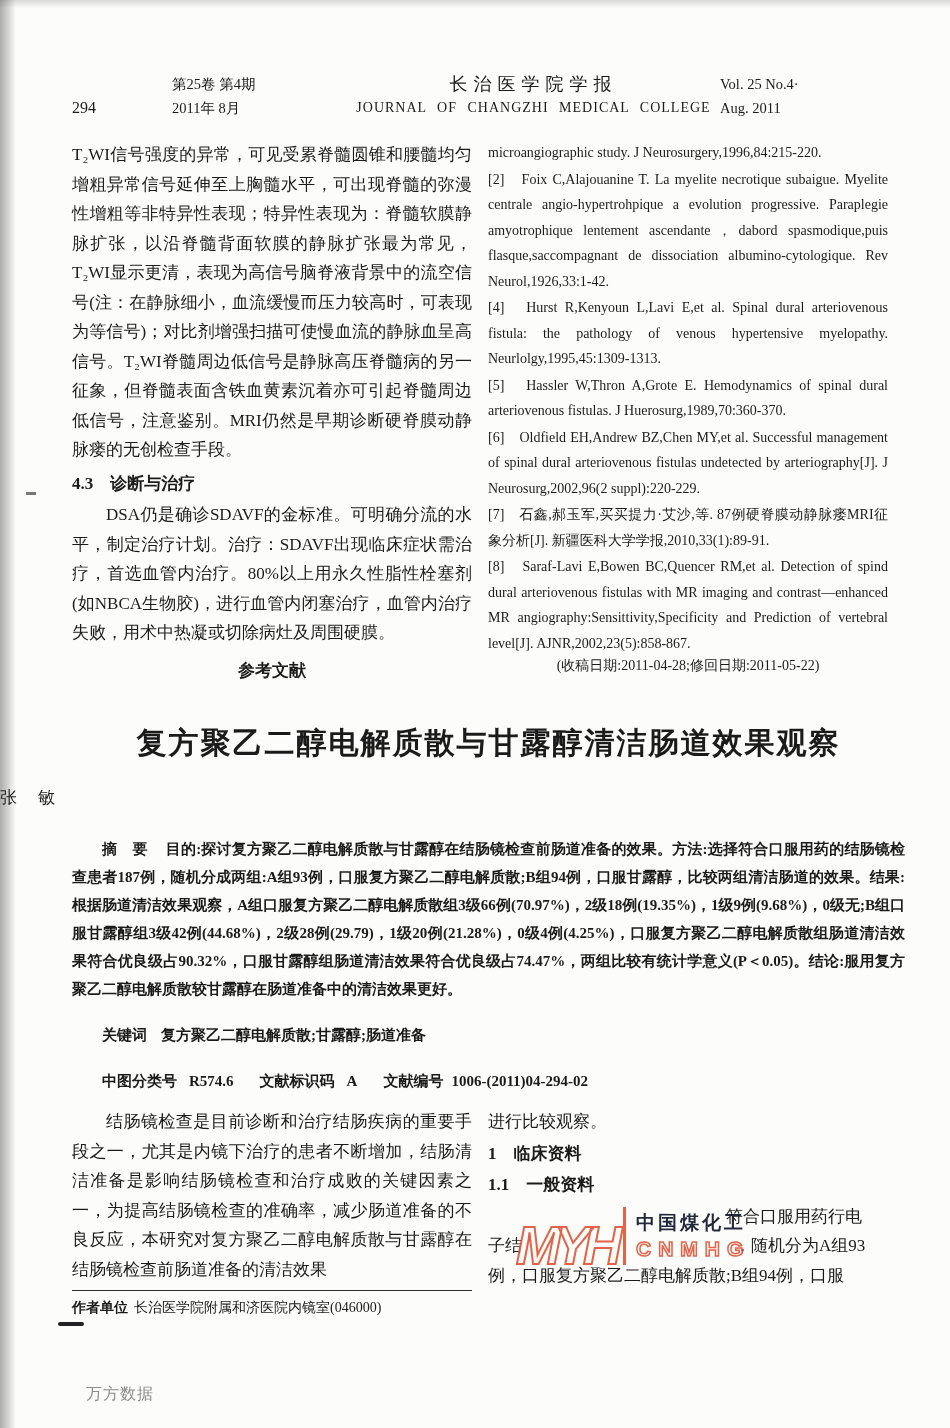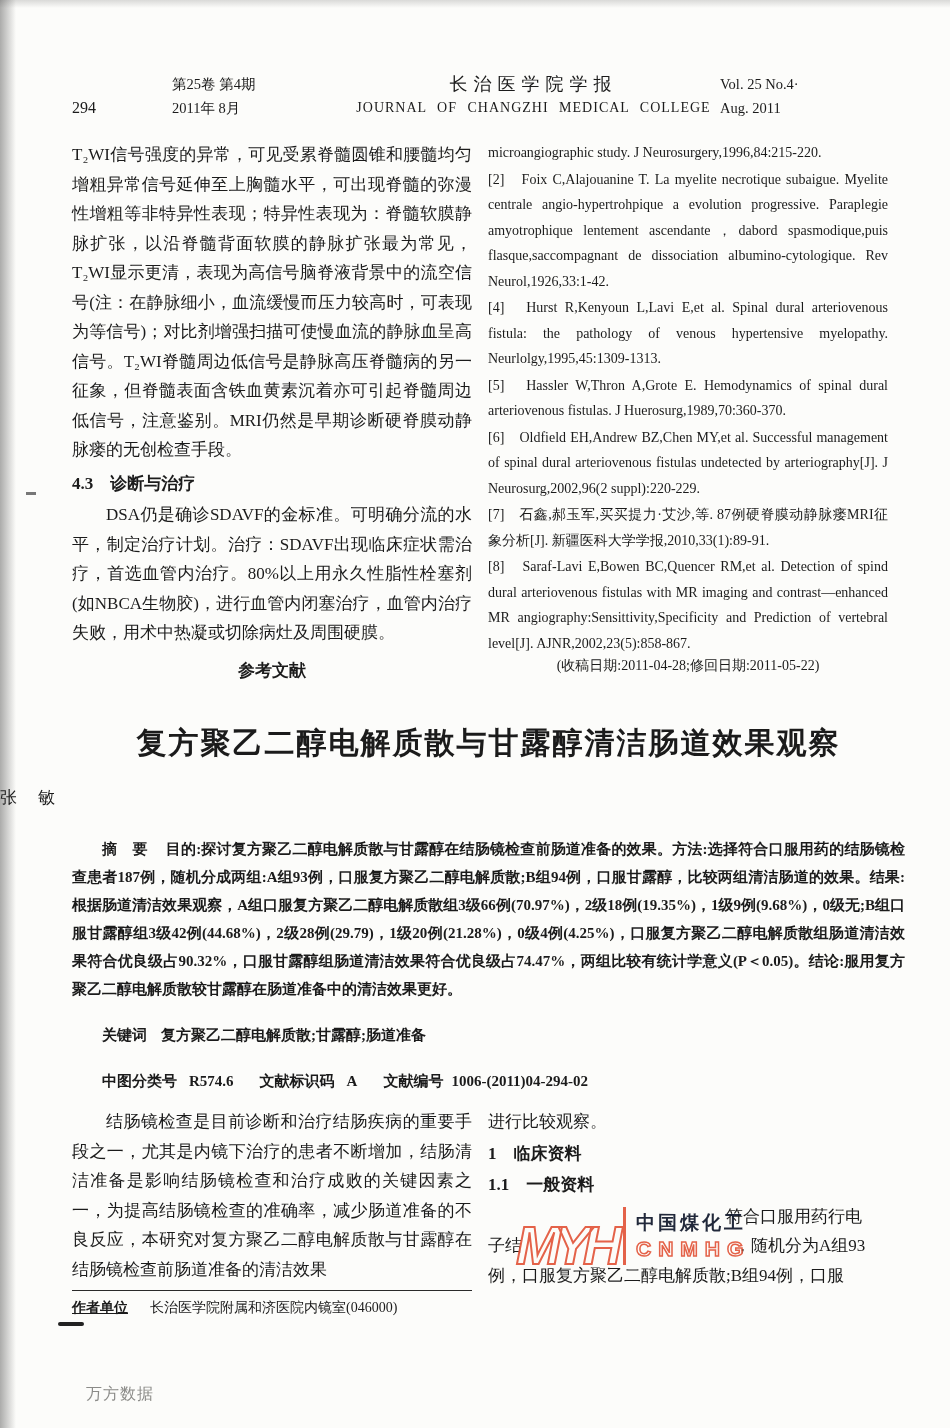--- a/index.html
+++ b/index.html
@@ -65,21 +65,21 @@
   .bcol-right{position:relative;}
   .bcol-right h4{margin:2px 0;}
   .frag-a{padding-left:238px;}
   .gap-wm{display:inline-block;width:212px;}
 
   
   .footnote{
     border-top:1.5px solid #2a2a2a;margin-top:6px;padding-top:6px;
     font-size:14px;line-height:22px;
   }
-  .footnote .fn-label{font-weight:bold;margin-right:22px;text-decoration:underline;}
+  .footnote .fn-label{font-weight:bold;margin-right:6px;}
 
   
   .watermark{
     position:absolute;left:28px;top:90px;width:242px;height:78px;
     display:flex;align-items:center;z-index:4;opacity:.92;
   }
   .wm-logo{
     font-family:"Liberation Sans",sans-serif;
     font-size:54px;font-weight:bold;font-style:italic;letter-spacing:-7px;
     color:rgba(252,252,250,.1);

